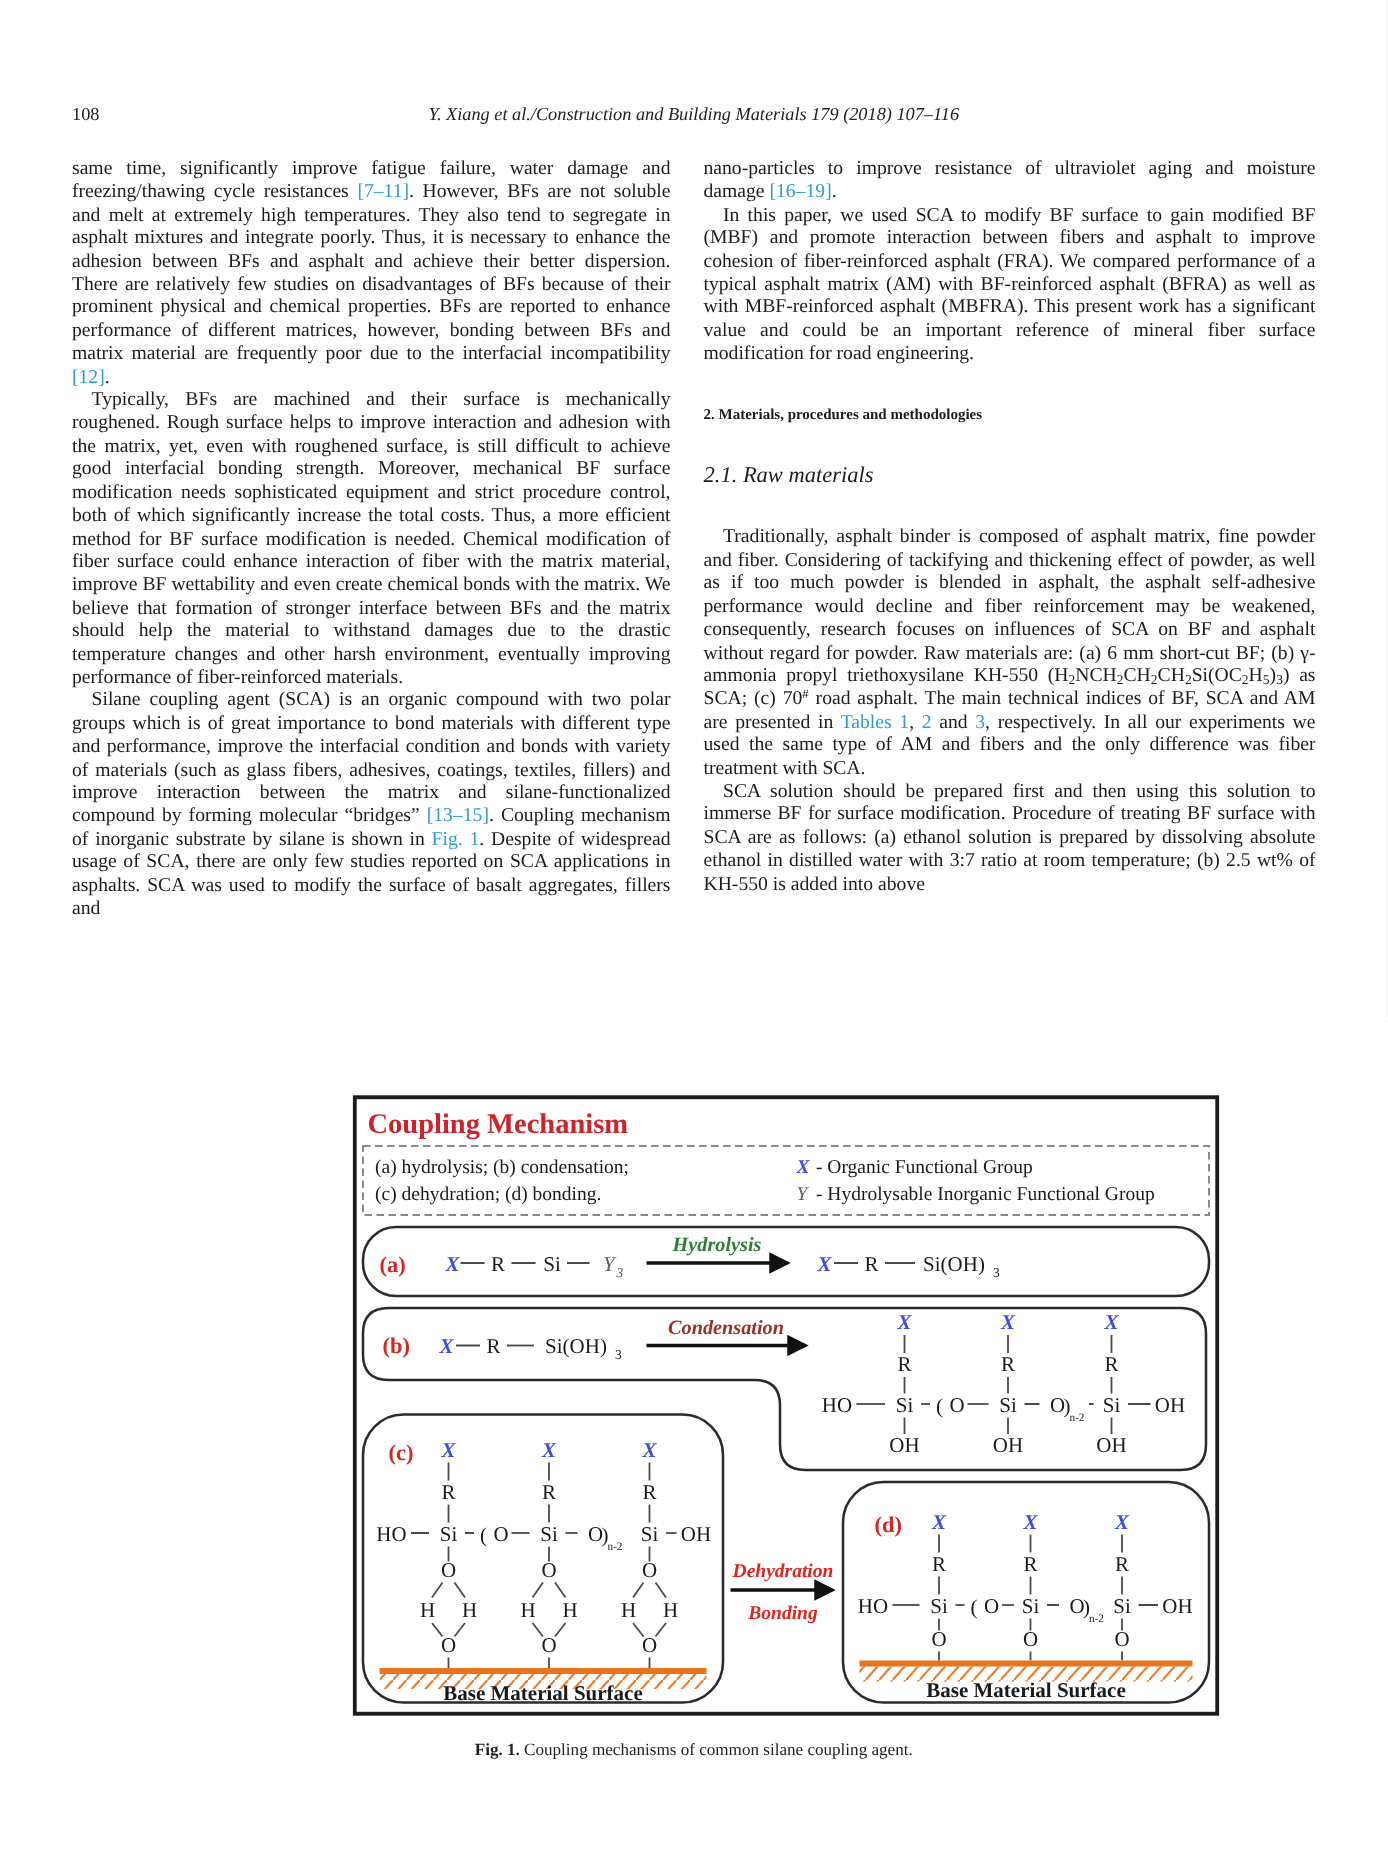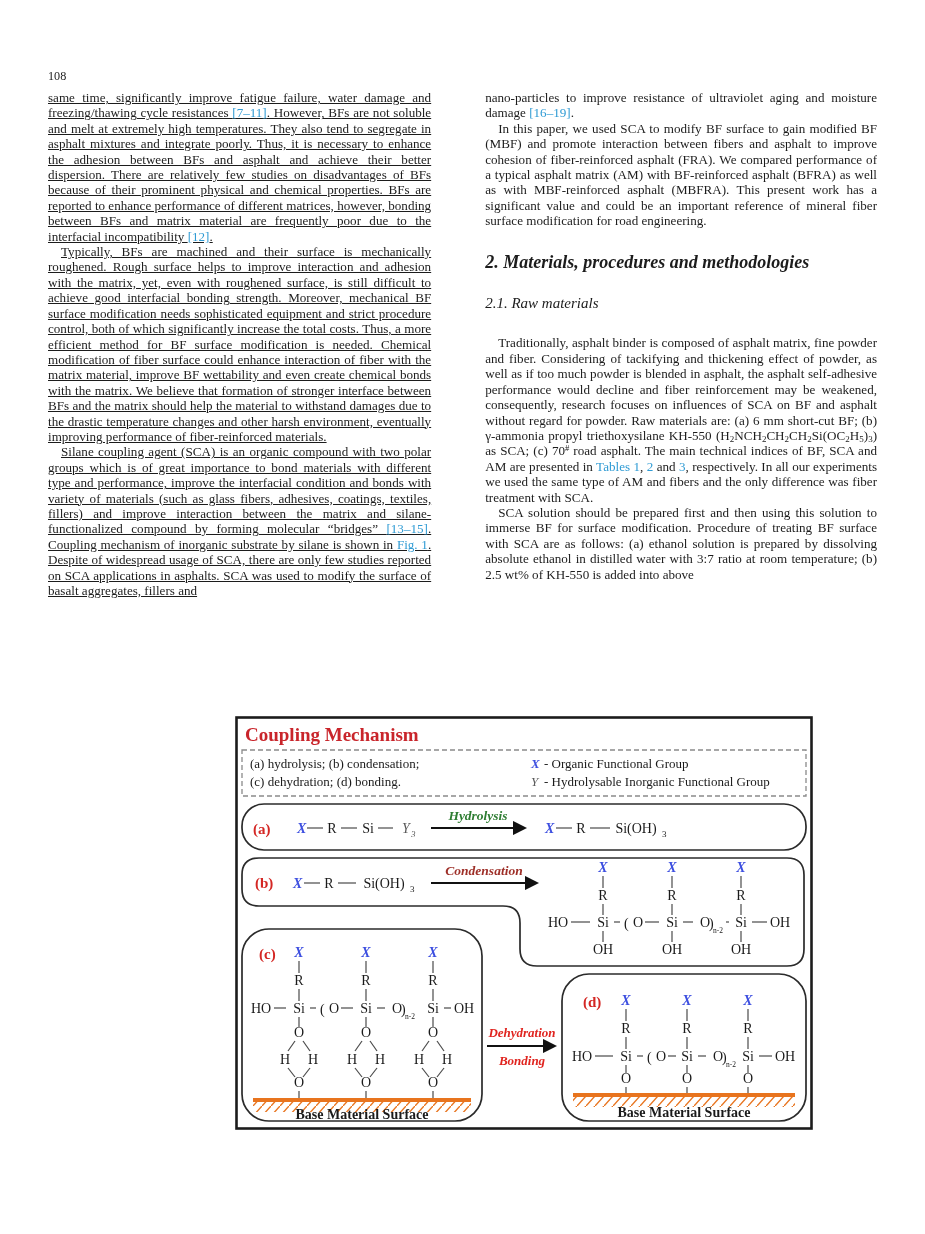--- a/index.html
+++ b/index.html
@@ -1,31 +1,31 @@
 <!DOCTYPE html>
 <html><head>
 <meta charset="utf-8">
 <style>
   html,body{margin:0;padding:0;background:#e9e9e9;}
   .page{
     width:925px;height:1234px;background:#ffffff;margin:0 auto;
     box-sizing:border-box;padding:69px 48px 0 48px;
     font-family:"Liberation Serif",serif;color:#1c1c1c;position:relative;
   }
-  .hdr{display:flex;align-items:center;font-size:12.2px;margin-bottom:6px;}
+  .hdr{display:flex;align-items:center;font-size:12.2px;margin-bottom:20px;}
   .hdr .pno{width:90px;}
   .hdr .run{flex:1;text-align:center;font-style:italic;color:#222;}
   .hdr .sp{width:90px;}
   .cols{display:flex;gap:22px;height:612px;overflow:hidden;}
   .col{font-size:13.1px;line-height:15.4px;text-align:justify;}
-  .col-left{width:399px;text-decoration:underline;}
-  .col-right{width:408px;margin-left:32px;}
+  .col-left{width:399px;}
+  .col-right{width:408px;}
   .col p{margin:0;}
   .col p.ind{text-indent:13px;}
-  .h2{font-weight:bold;margin:26px 0 24px;font-size:18px;text-align:left;font-style:italic;}
+  .h2{font-weight:bold;margin:26px 0 24px;font-size:10px;text-align:left;}
   .h3{font-style:italic;margin:26px 0 24px;font-size:15px;text-align:left;}
   .link{color:#2f9bd4;}
   sub{font-size:9px;vertical-align:-2px;line-height:0;}
   sup{font-size:8.5px;vertical-align:4px;line-height:0;}
   .figwrap{margin:14px 0 0 122px;text-align:center;}
   .figcap{margin-top:12px;text-align:center;font-size:11.4px;color:#222;}
   .figcap .b{font-weight:bold;}
   
   svg text{font-family:"Liberation Serif",serif;fill:#1a1a1a;}
   .ft{font-size:14px;}
@@ -45,20 +45,21 @@
   .boxline{stroke:#2b2b2b;stroke-width:1.7;fill:none;}
   .arrow{stroke:#111;stroke-width:2.2;}
 </style>
 </head>
 <body>
 
 <div class="page">
 
   <div class="hdr">
     <div class="pno">108</div>
+    <div class="run">Y. Xiang et al./Construction and Building Materials 179 (2018) 107–116</div>
     <div class="sp"></div>
   </div>
 
   <div class="cols">
     <div class="col col-left">
       <p><span>same time, significantly improve fatigue failure, water damage and freezing/thawing cycle resistances </span><span class="link">[7–11]</span><span>. However, BFs are not soluble and melt at extremely high temperatures. They also tend to segregate in asphalt mixtures and integrate poorly. Thus, it is necessary to enhance the adhesion between BFs and asphalt and achieve their better dispersion. There are relatively few studies on disadvantages of BFs because of their prominent physical and chemical properties. BFs are reported to enhance performance of different matrices, however, bonding between BFs and matrix material are frequently poor due to the interfacial incompatibility </span><span class="link">[12]</span><span>.</span></p>
       <p class="ind"><span>Typically, BFs are machined and their surface is mechanically roughened. Rough surface helps to improve interaction and adhesion with the matrix, yet, even with roughened surface, is still difficult to achieve good interfacial bonding strength. Moreover, mechanical BF surface modification needs sophisticated equipment and strict procedure control, both of which significantly increase the total costs. Thus, a more efficient method for BF surface modification is needed. Chemical modification of fiber surface could enhance interaction of fiber with the matrix material, improve BF wettability and even create chemical bonds with the matrix. We believe that formation of stronger interface between BFs and the matrix should help the material to withstand damages due to the drastic temperature changes and other harsh environment, eventually improving performance of fiber-reinforced materials.</span></p>
       <p class="ind"><span>Silane coupling agent (SCA) is an organic compound with two polar groups which is of great importance to bond materials with different type and performance, improve the interfacial condition and bonds with variety of materials (such as glass fibers, adhesives, coatings, textiles, fillers) and improve interaction between the matrix and silane-functionalized compound by forming molecular “bridges” </span><span class="link">[13–15]</span><span>. Coupling mechanism of inorganic substrate by silane is shown in </span><span class="link">Fig. 1</span><span>. Despite of widespread usage of SCA, there are only few studies reported on SCA applications in asphalts. SCA was used to modify the surface of basalt aggregates, fillers and</span></p>
     </div>
     <div class="col col-right">
@@ -300,14 +301,17 @@
         </g>
         <g>
           <line x1="338" y1="379" x2="560" y2="379" stroke="#e8741e" stroke-width="4"></line>
           <rect x="338" y="381" width="222" height="10" fill="url(#hatch)"></rect>
           <text x="449" y="401" class="surf am">Base Material Surface</text>
         </g>
       </g>
     </svg>
   </div>
 
+  <div class="figcap">
+    <span class="b">Fig. 1.</span><span> Coupling mechanisms of common silane coupling agent.</span>
+  </div>
 
 </div>
 
 </body></html>

